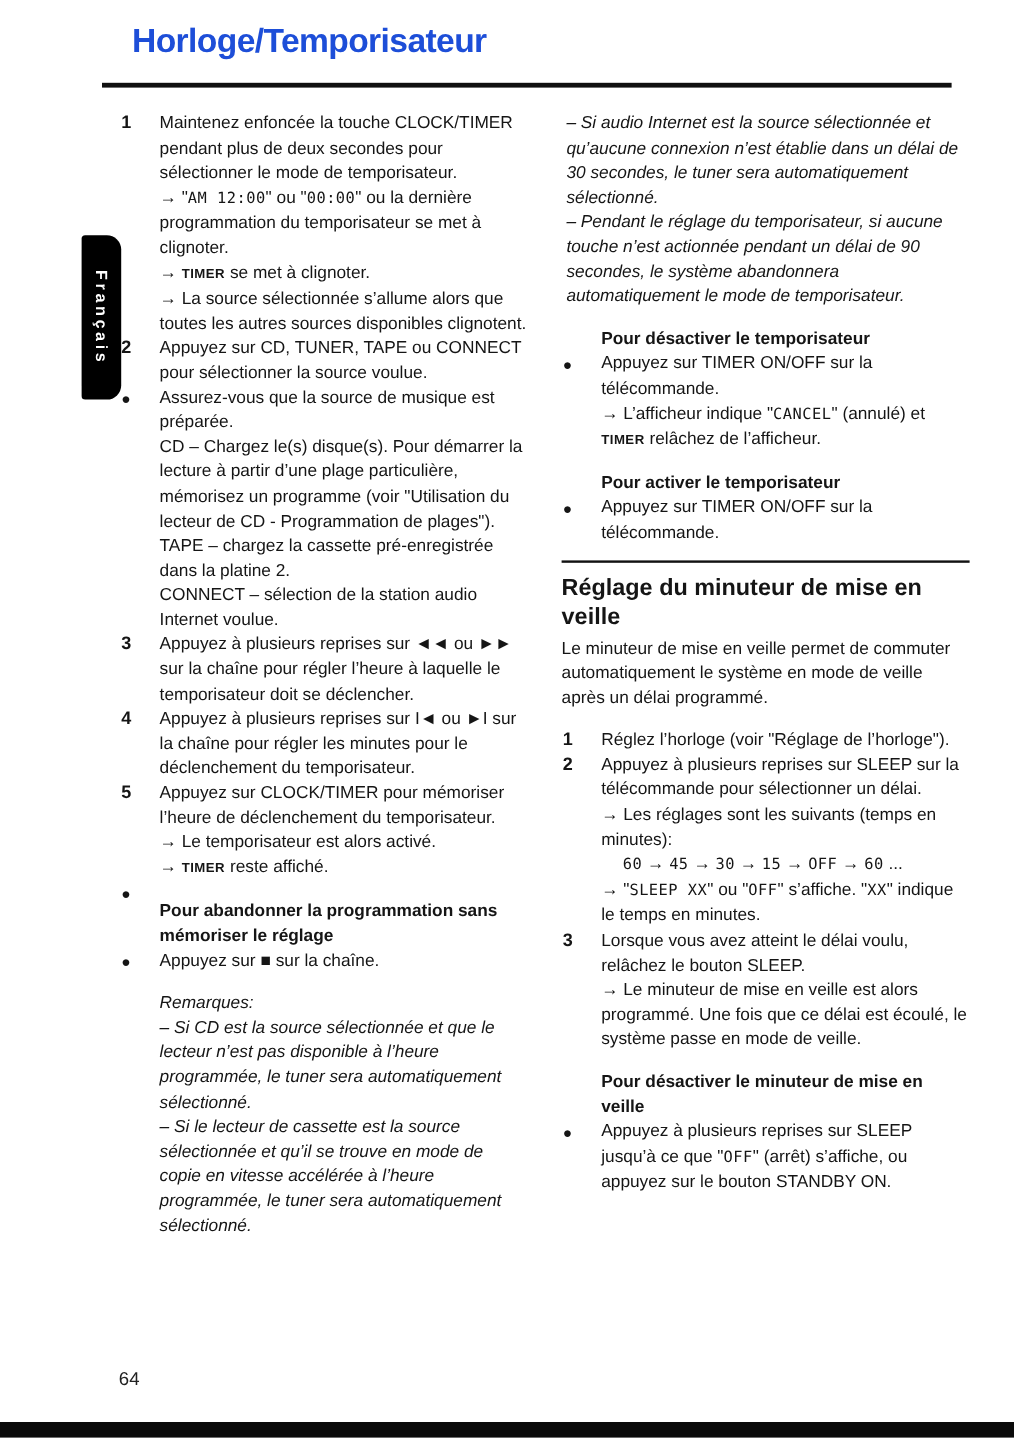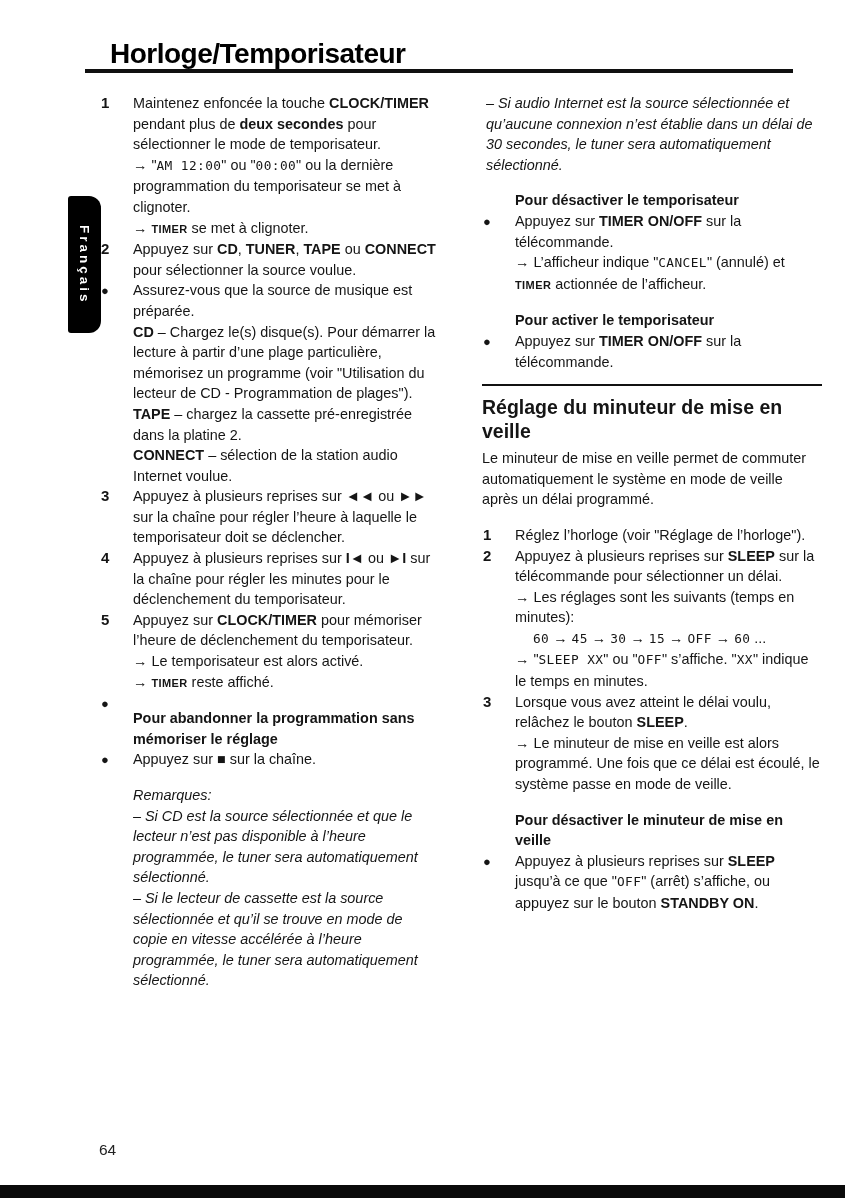--- a/index.html
+++ b/index.html
@@ -6,49 +6,49 @@
   html, body { margin: 0; padding: 0; }
   body {
     width: 845px; height: 1198px;
     background: #ffffff;
     position: relative;
     font-family: "Liberation Sans", sans-serif;
     color: #151515;
     overflow: hidden;
   }
   .page-title {
-    position: absolute; left: 110px; top: 38px; margin: 0;
-    font-size: 28px; font-weight: 700; letter-spacing: -0.5px; color: #000000;
+    position: absolute; left: 110px; top: 18px; margin: 0;
+    font-size: 28px; font-weight: 700; letter-spacing: -0.5px; color: #1d4ed8;
   }
   .title-rule {
     position: absolute; left: 85px; top: 69px; width: 708px; height: 4px;
     background: #101010;
   }
   .lang-tab {
     position: absolute; left: 68px; top: 196px; width: 33px; height: 137px;
     background: #000; border-radius: 3px 12px 12px 3px;
     display: flex; align-items: center; justify-content: center;
   }
   .lang-tab-label {
     writing-mode: vertical-rl; text-orientation: mixed;
     color: #fff; font-size: 13.5px; font-weight: 700; letter-spacing: 3px;
   }
   .col {
     position: absolute; top: 93px; width: 340px;
     font-size: 14.4px; line-height: 20.6px;
   }
   .col-left  { left: 100px; }
-  .col-right { left: 482px; }
+  .col-right { left: 468px; }
   .blk { position: relative; padding-left: 33px; }
   .blk-section, .blk-intro { padding-left: 0; }
   .marker { position: absolute; left: 1px; top: 0; font-weight: 700; }
   .marker-num { font-size: 15px; }
   .marker-bullet { font-size: 13px; top: 1px; }
   .arrow-glyph { font-weight: 700; }
-  .seg-b { font-weight: 700; }
+  .seg-b { font-weight: 400; }
   .seg-lcd {
     font-family: "DejaVu Sans Mono", monospace;
     font-size: 12.8px; letter-spacing: 0.4px;
   }
   .seg-sc { font-weight: 700; font-size: 11px; letter-spacing: 0.4px; }
   .blk-heading { font-weight: 700; }
   .blk-note { font-style: italic; }
   .col-right .blk-note { padding-left: 4px; }
   .blk-section {
     font-size: 19.5px; line-height: 24px; font-weight: 700;
@@ -66,20 +66,21 @@
 <div class="page">
   <h1 class="page-title">Horloge/Temporisateur</h1>
   <div class="title-rule"></div>
   <div class="lang-tab">
     <span class="lang-tab-label">Français</span>
   </div>
   <div class="col col-left">
       <div class="blk blk-step"><span class="marker marker-num">1</span><span class="seg">Maintenez enfoncée la touche </span><span class="seg seg-b">CLOCK/TIMER</span><span class="seg"> pendant plus de </span><span class="seg seg-b">deux secondes</span><span class="seg"> pour sélectionner le mode de temporisateur.</span></div>
       <div class="blk blk-arrow"><span class="arrow-glyph">→ </span><span class="seg">"</span><span class="seg seg-lcd">AM 12:00</span><span class="seg">" ou "</span><span class="seg seg-lcd">00:00</span><span class="seg">" ou la dernière programmation du temporisateur se met à clignoter.</span></div>
       <div class="blk blk-arrow"><span class="arrow-glyph">→ </span><span class="seg seg-sc">TIMER</span><span class="seg"> se met à clignoter.</span></div>
+      <div class="blk blk-arrow"><span class="arrow-glyph">→ </span><span class="seg">La source sélectionnée s’allume alors que toutes les autres sources disponibles clignotent.</span></div>
       <div class="blk blk-step"><span class="marker marker-num">2</span><span class="seg">Appuyez sur </span><span class="seg seg-b">CD</span><span class="seg">, </span><span class="seg seg-b">TUNER</span><span class="seg">, </span><span class="seg seg-b">TAPE</span><span class="seg"> ou </span><span class="seg seg-b">CONNECT</span><span class="seg"> pour sélectionner la source voulue.</span></div>
       <div class="blk blk-bullet"><span class="marker marker-bullet">●</span><span class="seg">Assurez-vous que la source de musique est préparée.</span></div>
       <div class="blk blk-para"><span class="seg seg-b">CD</span><span class="seg"> – Chargez le(s) disque(s). Pour démarrer la lecture à partir d’une plage particulière, mémorisez un programme (voir "Utilisation du lecteur de CD - Programmation de plages").</span></div>
       <div class="blk blk-para"><span class="seg seg-b">TAPE</span><span class="seg"> – chargez la cassette pré-enregistrée dans la platine 2.</span></div>
       <div class="blk blk-para"><span class="seg seg-b">CONNECT</span><span class="seg"> – sélection de la station audio Internet voulue.</span></div>
       <div class="blk blk-step"><span class="marker marker-num">3</span><span class="seg">Appuyez à plusieurs reprises sur </span><span class="seg seg-b">◄◄</span><span class="seg"> ou </span><span class="seg seg-b">►►</span><span class="seg"> sur la chaîne pour régler l’heure à laquelle le temporisateur doit se déclencher.</span></div>
       <div class="blk blk-step"><span class="marker marker-num">4</span><span class="seg">Appuyez à plusieurs reprises sur </span><span class="seg seg-b">I◄</span><span class="seg"> ou </span><span class="seg seg-b">►I</span><span class="seg"> sur la chaîne pour régler les minutes pour le déclenchement du temporisateur.</span></div>
       <div class="blk blk-step"><span class="marker marker-num">5</span><span class="seg">Appuyez sur </span><span class="seg seg-b">CLOCK/TIMER</span><span class="seg"> pour mémoriser l’heure de déclenchement du temporisateur.</span></div>
       <div class="blk blk-arrow"><span class="arrow-glyph">→ </span><span class="seg">Le temporisateur est alors activé.</span></div>
       <div class="blk blk-arrow"><span class="arrow-glyph">→ </span><span class="seg seg-sc">TIMER</span><span class="seg"> reste affiché.</span></div>
@@ -87,24 +88,25 @@
       <div class="blk blk-spacer"></div>
       <div class="blk blk-heading"><span class="seg">Pour abandonner la programmation sans mémoriser le réglage</span></div>
       <div class="blk blk-bullet"><span class="marker marker-bullet">●</span><span class="seg">Appuyez sur </span><span class="seg seg-b">■</span><span class="seg"> sur la chaîne.</span></div>
       <div class="blk blk-spacer"></div>
       <div class="blk blk-note"><span class="seg">Remarques:</span></div>
       <div class="blk blk-note"><span class="seg">– Si CD est la source sélectionnée et que le lecteur n’est pas disponible à l’heure programmée, le tuner sera automatiquement sélectionné.</span></div>
       <div class="blk blk-note"><span class="seg">– Si le lecteur de cassette est la source sélectionnée et qu’il se trouve en mode de copie en vitesse accélérée à l’heure programmée, le tuner sera automatiquement sélectionné.</span></div>
     </div>
   <div class="col col-right">
       <div class="blk blk-note"><span class="seg">– Si audio Internet est la source sélectionnée et qu’aucune connexion n’est établie dans un délai de 30 secondes, le tuner sera automatiquement sélectionné.</span></div>
+      <div class="blk blk-note"><span class="seg">– Pendant le réglage du temporisateur, si aucune touche n’est actionnée pendant un délai de 90 secondes, le système abandonnera automatiquement le mode de temporisateur.</span></div>
       <div class="blk blk-spacer"></div>
       <div class="blk blk-heading"><span class="seg">Pour désactiver le temporisateur</span></div>
       <div class="blk blk-bullet"><span class="marker marker-bullet">●</span><span class="seg">Appuyez sur </span><span class="seg seg-b">TIMER ON/OFF</span><span class="seg"> sur la télécommande.</span></div>
-      <div class="blk blk-arrow"><span class="arrow-glyph">→ </span><span class="seg">L’afficheur indique "</span><span class="seg seg-lcd">CANCEL</span><span class="seg">" (annulé) et </span><span class="seg seg-sc">TIMER</span><span class="seg"> actionnée de l’afficheur.</span></div>
+      <div class="blk blk-arrow"><span class="arrow-glyph">→ </span><span class="seg">L’afficheur indique "</span><span class="seg seg-lcd">CANCEL</span><span class="seg">" (annulé) et </span><span class="seg seg-sc">TIMER</span><span class="seg"> relâchez de l’afficheur.</span></div>
       <div class="blk blk-spacer"></div>
       <div class="blk blk-heading"><span class="seg">Pour activer le temporisateur</span></div>
       <div class="blk blk-bullet"><span class="marker marker-bullet">●</span><span class="seg">Appuyez sur </span><span class="seg seg-b">TIMER ON/OFF</span><span class="seg"> sur la télécommande.</span></div>
       <div class="blk blk-section"><span class="seg">Réglage du minuteur de mise en veille</span></div>
       <div class="blk blk-intro"><span class="seg">Le minuteur de mise en veille permet de commuter automatiquement le système en mode de veille après un délai programmé.</span></div>
       <div class="blk blk-spacer"></div>
       <div class="blk blk-step"><span class="marker marker-num">1</span><span class="seg">Réglez l’horloge (voir "Réglage de l’horloge").</span></div>
       <div class="blk blk-step"><span class="marker marker-num">2</span><span class="seg">Appuyez à plusieurs reprises sur </span><span class="seg seg-b">SLEEP</span><span class="seg"> sur la télécommande pour sélectionner un délai.</span></div>
       <div class="blk blk-arrow"><span class="arrow-glyph">→ </span><span class="seg">Les réglages sont les suivants (temps en minutes):</span></div>
       <div class="blk blk-lcdline"><span class="seg seg-lcd">60</span><span class="seg"> → </span><span class="seg seg-lcd">45</span><span class="seg"> → </span><span class="seg seg-lcd">30</span><span class="seg"> → </span><span class="seg seg-lcd">15</span><span class="seg"> → </span><span class="seg seg-lcd">OFF</span><span class="seg"> → </span><span class="seg seg-lcd">60</span><span class="seg"> ...</span></div>

